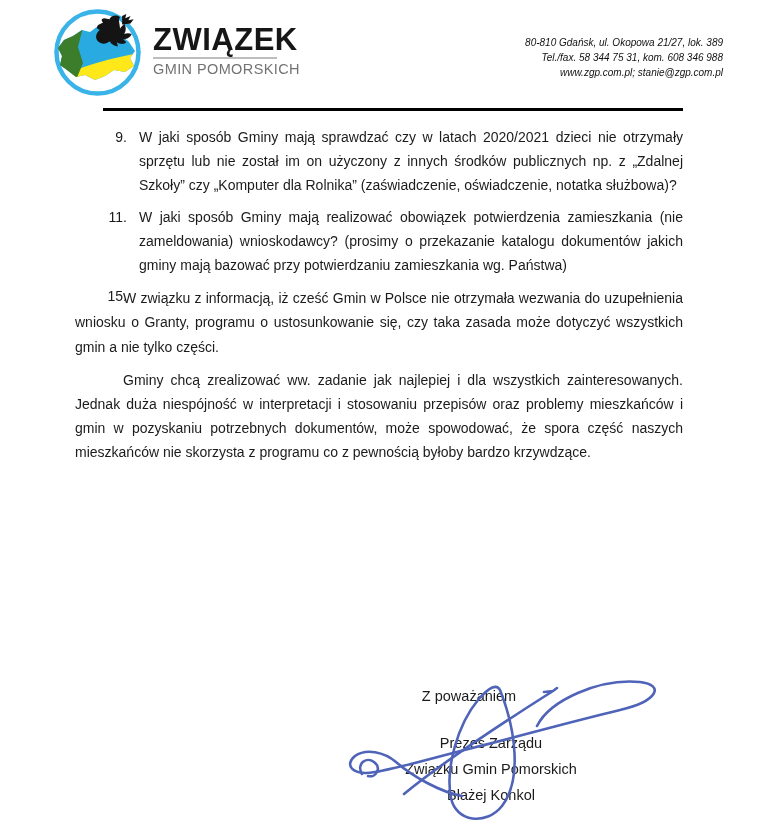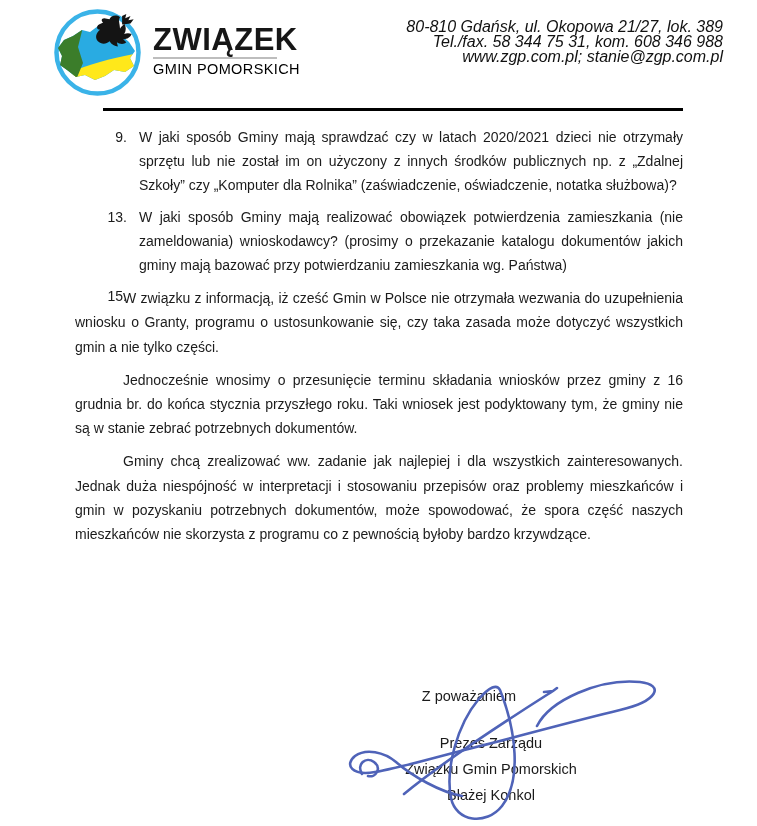--- a/index.html
+++ b/index.html
@@ -16,25 +16,25 @@
   .header { display: flex; justify-content: space-between; padding: 9px 34px 0 49px; }
   .logo-wrap { display: flex; align-items: flex-start; }
   .logo-text { margin: 15px 0 12px 7px; }
   .logo-title {
     font-size: 31px; font-weight: 700; letter-spacing: 0.5px;
     color: #161616; line-height: 31px; white-space: nowrap;
   }
   .logo-divider { height: 2px; background: #bdbdbd; margin: 2px 0 2px; width: 124px; }
   .logo-subtitle {
     font-size: 14.5px; font-weight: 400; letter-spacing: 0.4px;
-    color: #000000; white-space: nowrap;
+    color: #737373; white-space: nowrap;
   }
   .contact {
-    text-align: right; font-style: italic; font-size: 16px;
-    line-height: 15px; margin-top: 10px; color: #111;
+    text-align: right; font-style: italic; font-size: 10px;
+    line-height: 15px; margin-top: 26px; color: #111;
   }
 
   
   .rule { height: 3px; background: #000; width: 580px; margin: 12px 0 0 103px; }
 
   
   .content {
     width: 608px; margin: 14px 0 0 75px;
     font-size: 14px; line-height: 24.2px; text-align: justify;
     color: #1b1b1b;
@@ -94,30 +94,29 @@
 <div class="rule"></div>
 
 <div class="content">
 
   <div class="list-item">
     <span class="list-num">9.</span>
     <span>W jaki sposób Gminy mają sprawdzać czy w latach 2020/2021 dzieci nie otrzymały sprzętu lub nie został im on użyczony z innych środków publicznych np. z „Zdalnej Szkoły” czy „Komputer dla Rolnika” (zaświadczenie, oświadczenie, notatka służbowa)?</span>
   </div>
 
   <div class="list-item">
-    <span class="list-num">13.</span>
+    <span class="list-num">11.</span>
     <span>W jaki sposób Gminy mają realizować obowiązek potwierdzenia zamieszkania (nie zameldowania) wnioskodawcy? (prosimy o przekazanie katalogu dokumentów jakich gminy mają bazować przy potwierdzaniu zamieszkania wg. Państwa)</span>
   </div>
 
   <div class="list-item">
     <span class="list-num">15.</span>
   </div>
 
   <div class="para">W związku z informacją, iż cześć Gmin w Polsce nie otrzymała wezwania do uzupełnienia wniosku o Granty, programu o ustosunkowanie się, czy taka zasada może dotyczyć wszystkich gmin a nie tylko części.</div>
-  <div class="para">Jednocześnie wnosimy o przesunięcie terminu składania wniosków przez gminy z 16 grudnia br. do końca stycznia przyszłego roku. Taki wniosek jest podyktowany tym, że gminy nie są w stanie zebrać potrzebnych dokumentów.</div>
   <div class="para">Gminy chcą zrealizować ww. zadanie jak najlepiej i dla wszystkich zainteresowanych. Jednak duża niespójność w interpretacji i stosowaniu przepisów oraz problemy mieszkańców i gmin w pozyskaniu potrzebnych dokumentów, może spowodować, że spora część naszych mieszkańców nie skorzysta z programu co z pewnością byłoby bardzo krzywdzące.</div>
 
 </div>
 
 <div class="signature">
   <div class="sig-closing">Z poważaniem</div>
   <div class="sig-block">
     <div>Prezes Zarządu</div>
     <div>Związku Gmin Pomorskich</div>
     <div>Błażej Konkol</div>

